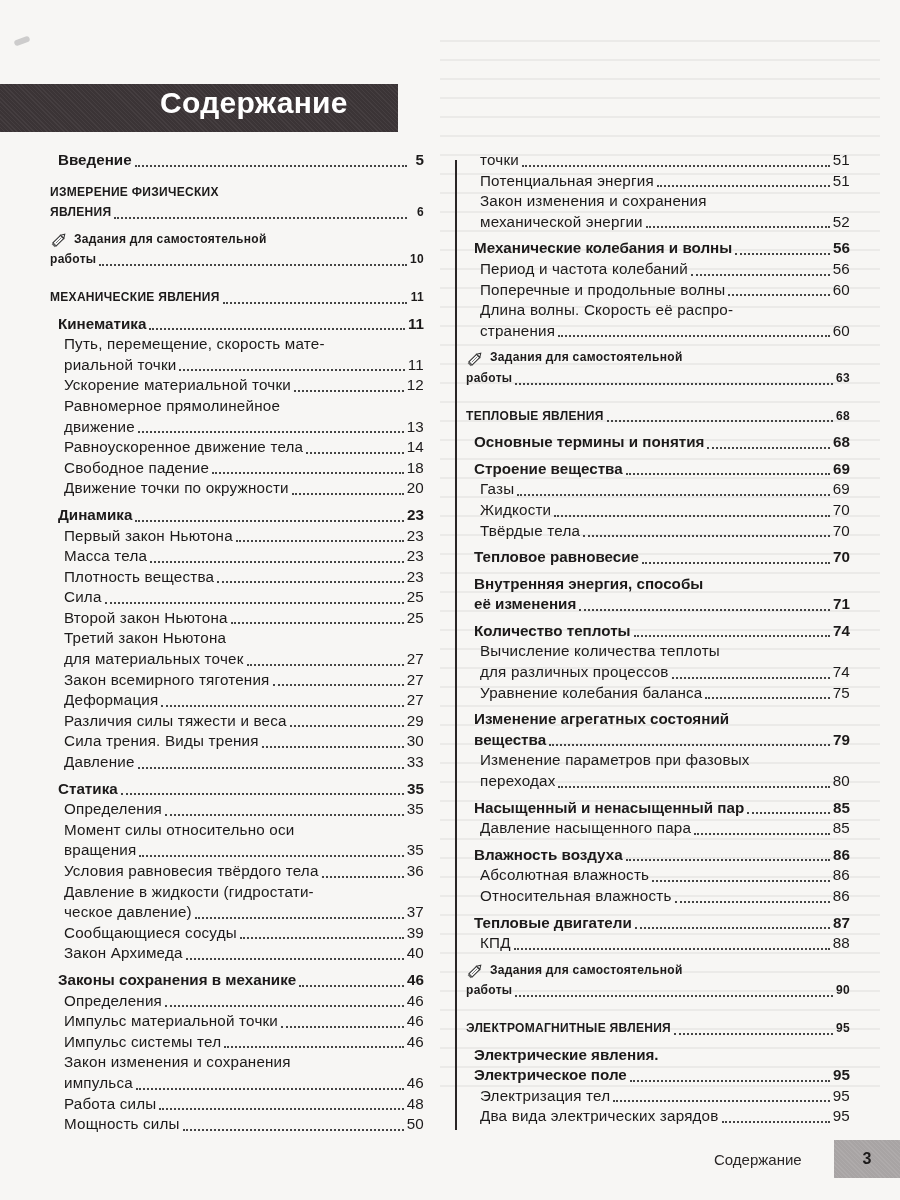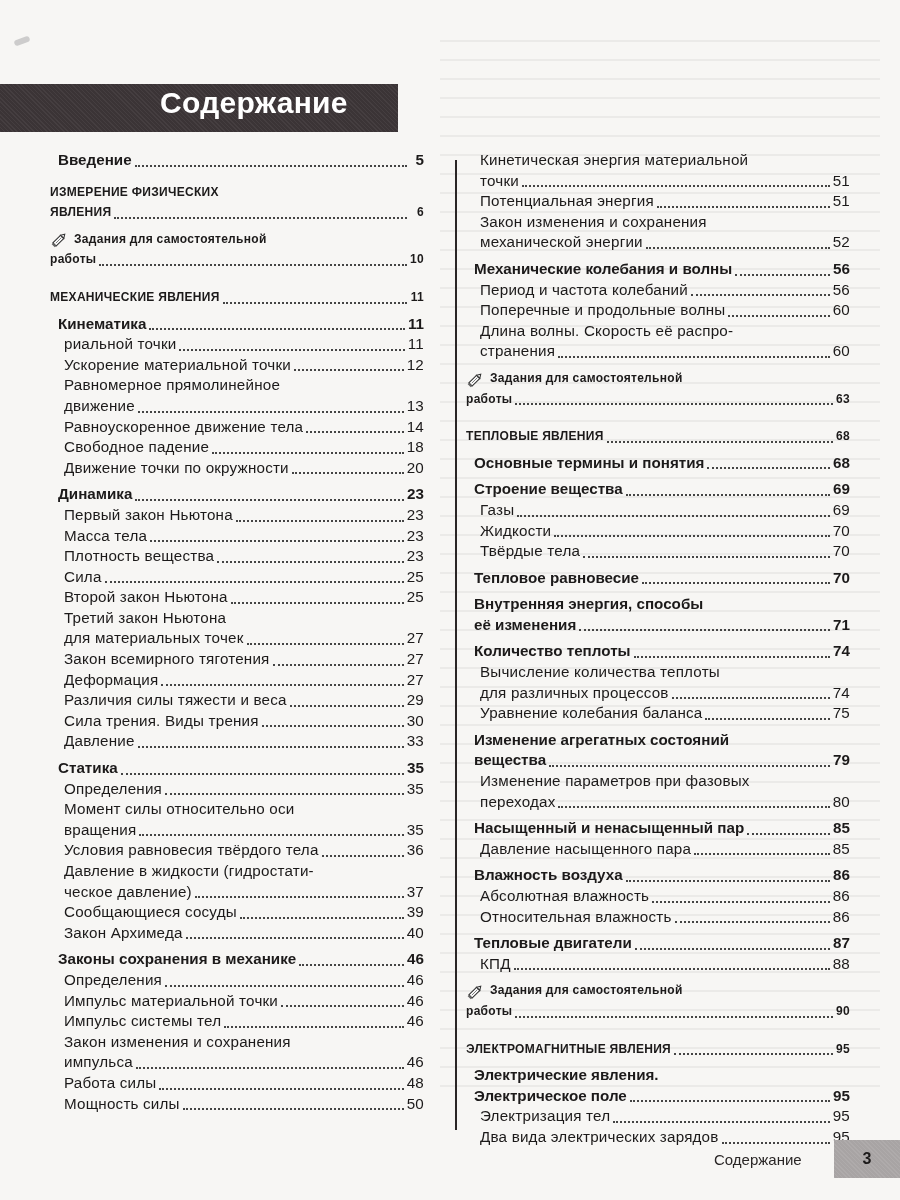--- a/index.html
+++ b/index.html
@@ -83,20 +83,23 @@
     </div>
     <div class="entry gap-s">
       <div class="row lvl1">
         <span class="t">Кинематика</span>
         <span class="dots"></span>
         <span class="pg">11</span>
       </div>
     </div>
     <div class="entry ">
       <div class="row lvl2">
+        <span class="t">Путь, перемещение, скорость мате-</span>
+      </div>
+      <div class="row lvl2">
         <span class="t">риальной точки</span>
         <span class="dots"></span>
         <span class="pg">11</span>
       </div>
     </div>
     <div class="entry ">
       <div class="row lvl2">
         <span class="t">Ускорение материальной точки</span>
         <span class="dots"></span>
         <span class="pg">12</span>
@@ -324,23 +327,20 @@
       <div class="row lvl2">
         <span class="t">Мощность силы</span>
         <span class="dots"></span>
         <span class="pg">50</span>
       </div>
     </div>
   </div>
 <div class="divider"></div>
 <div class="col right" id="col-right">
     <div class="entry ">
-      <div class="row lvl2">
-        <span class="t">Кинетическая энергия материальной</span>
-      </div>
       <div class="row lvl2">
         <span class="t">точки</span>
         <span class="dots"></span>
         <span class="pg">51</span>
       </div>
     </div>
     <div class="entry ">
       <div class="row lvl2">
         <span class="t">Потенциальная энергия</span>
         <span class="dots"></span>

